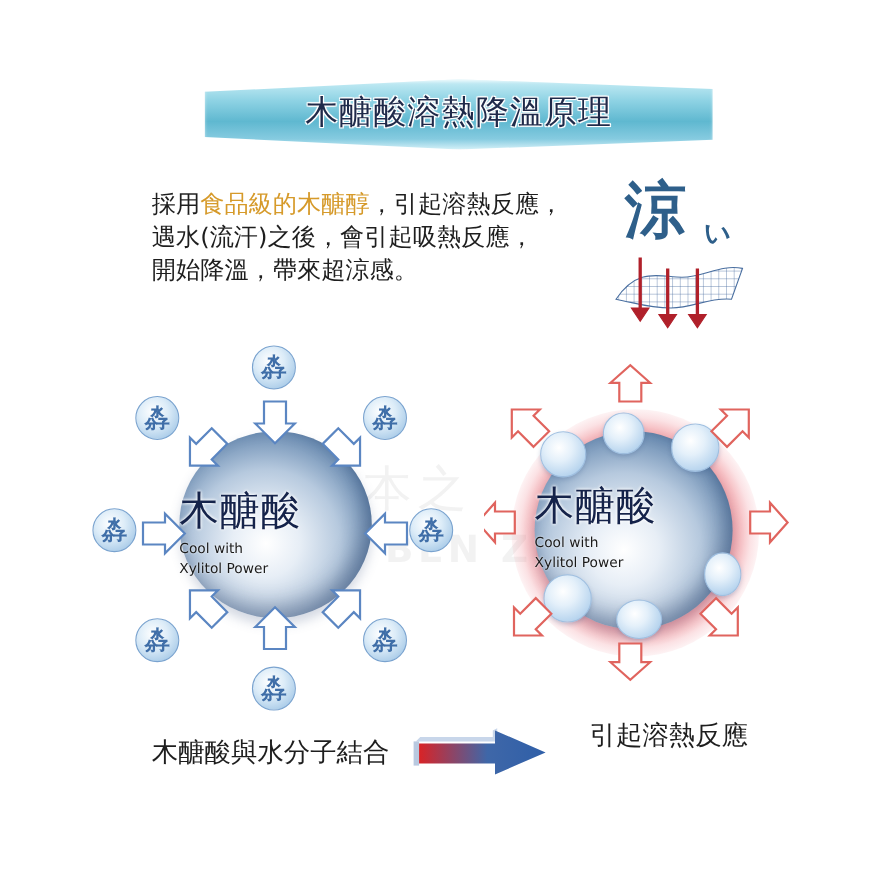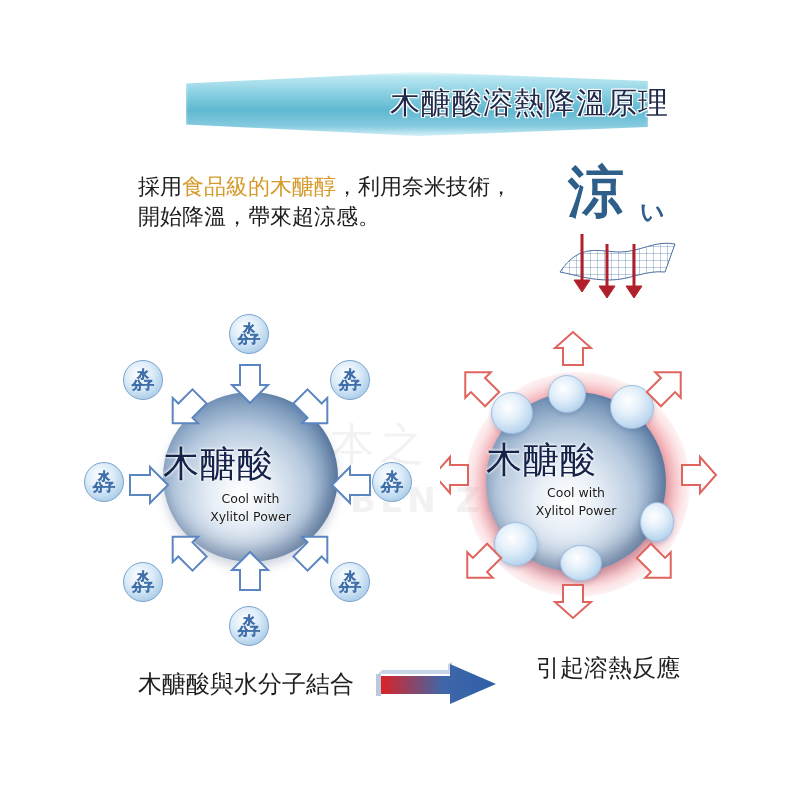--- a/index.html
+++ b/index.html
@@ -3,37 +3,37 @@
 <meta charset="utf-8">
 <style>
   html,body{margin:0;padding:0;background:#ffffff;}
   body{width:800px;height:800px;position:relative;overflow:hidden;font-family:"DejaVu Sans",sans-serif;}
   .abs{position:absolute;}
   
   .banner{left:186px;top:72px;width:462px;height:64px;border-radius:6px;
     background:linear-gradient(180deg,#c9eef6 0%,#8fd3e4 30%,#5fb8d0 60%,#86cbe0 85%,#d5f1f8 100%);
     box-shadow:0 3px 6px rgba(60,120,150,.35), inset 0 2px 3px rgba(255,255,255,.7);
     clip-path:polygon(0 18%,50% 0,100% 14%,100% 86%,50% 100%,0 82%);}
-  .banner-title{left:186px;top:78px;width:462px;height:50px;text-align:right;line-height:50px;
+  .banner-title{left:186px;top:78px;width:462px;height:50px;text-align:center;line-height:50px;
     font-size:30px;color:#1f2a4a;letter-spacing:1px;
-    text-shadow:0 0 2px #fff,0 0 2px #fff,1px 1px 0 #fff,-1px -1px 0 #fff,1px -1px 0 #fff,-1px 1px 0 #fff;padding-left:21px;}
+    text-shadow:0 0 2px #fff,0 0 2px #fff,1px 1px 0 #fff,-1px -1px 0 #fff,1px -1px 0 #fff,-1px 1px 0 #fff;}
   
   .desc{left:138px;top:172px;width:400px;font-size:22px;line-height:30px;color:#1e1e1e;}
   .desc .hl{color:#d69a2a;margin-top:17px;}
   
   .cool-char{left:568px;top:162px;font-size:56px;font-weight:bold;color:#2e5f8a;line-height:60px;}
   .cool-kana{left:640px;top:196px;font-size:24px;font-weight:bold;color:#2e5f8a;}
   
   .sphere{border-radius:50%;
     background:radial-gradient(circle at 45% 60%,#ffffff 0%,#e7eef6 22%,#b6c9de 48%,#6e8fb4 72%,#2e4d78 92%,#1d3358 100%);
     box-shadow:inset -6px -10px 18px rgba(20,40,80,.35),0 6px 10px rgba(80,100,140,.25);}
   .glow{border-radius:50%;background:radial-gradient(circle,rgba(230,80,90,.55) 55%,rgba(240,140,150,.25) 66%,rgba(255,255,255,0) 74%);}
   .sphere-title{font-size:36px;color:#15234a;text-align:left;letter-spacing:1px;
     text-shadow:0 0 3px #fff,0 0 3px #fff;}
-  .sphere-sub{font-size:12.5px;color:#1a1a1a;text-align:center;line-height:18px;
+  .sphere-sub{font-size:12.5px;color:#1a1a1a;text-align:left;line-height:18px;
     text-shadow:0 0 2px #fff;}
   
   .wm{width:40px;height:40px;border-radius:50%;
     background:radial-gradient(circle at 40% 35%,#ffffff 0%,#dcecf8 40%,#a9cbe8 80%,#86b2da 100%);
     border:1.5px solid #7aa3cf;box-sizing:border-box;display:flex;flex-direction:column;align-items:center;justify-content:center;}
   .wm span{font-size:11px;line-height:11px;font-weight:bold;color:#a9cbe8;
     -webkit-text-stroke:0.8px #3f6ea8;}
   .bubble{border-radius:50%;
     background:radial-gradient(circle at 40% 35%,#ffffff 0%,#e4f0fa 35%,#b7d4ee 75%,#8db6dc 100%);
     border:1px solid #9fbfe0;box-shadow:0 2px 4px rgba(60,90,140,.25);}
@@ -43,21 +43,22 @@
   .watermark{left:330px;top:415px;font-size:44px;color:rgba(150,150,150,.12);letter-spacing:6px;}
   .watermark2{left:350px;top:480px;font-size:34px;color:rgba(150,150,150,.12);letter-spacing:4px;font-weight:bold;}
 </style>
 </head>
 <body>
 
 <div class="abs banner"></div>
 <div class="abs banner-title">木醣酸溶熱降溫原理</div>
 
 <div class="abs desc">
-  <div><span>採用</span><span class="hl">食品級的木醣醇</span><span>，利用奈米技術，</span></div>
+  <div><span>採用</span><span class="hl">食品級的木醣醇</span><span>，引起溶熱反應，</span></div>
+  <div>遇水(流汗)之後，會引起吸熱反應，</div>
   <div>開始降溫，帶來超涼感。</div>
 </div>
 
 <div class="abs cool-char">涼</div>
 <div class="abs cool-kana">い</div>
 <svg class="abs" style="left:555px;top:232px" width="125" height="70">
   <defs>
     <pattern id="grid" width="7" height="7" patternUnits="userSpaceOnUse">
       <path d="M7 0 L0 0 0 7" fill="none" stroke="#4a6fa0" stroke-width="0.7"></path>
     </pattern>

